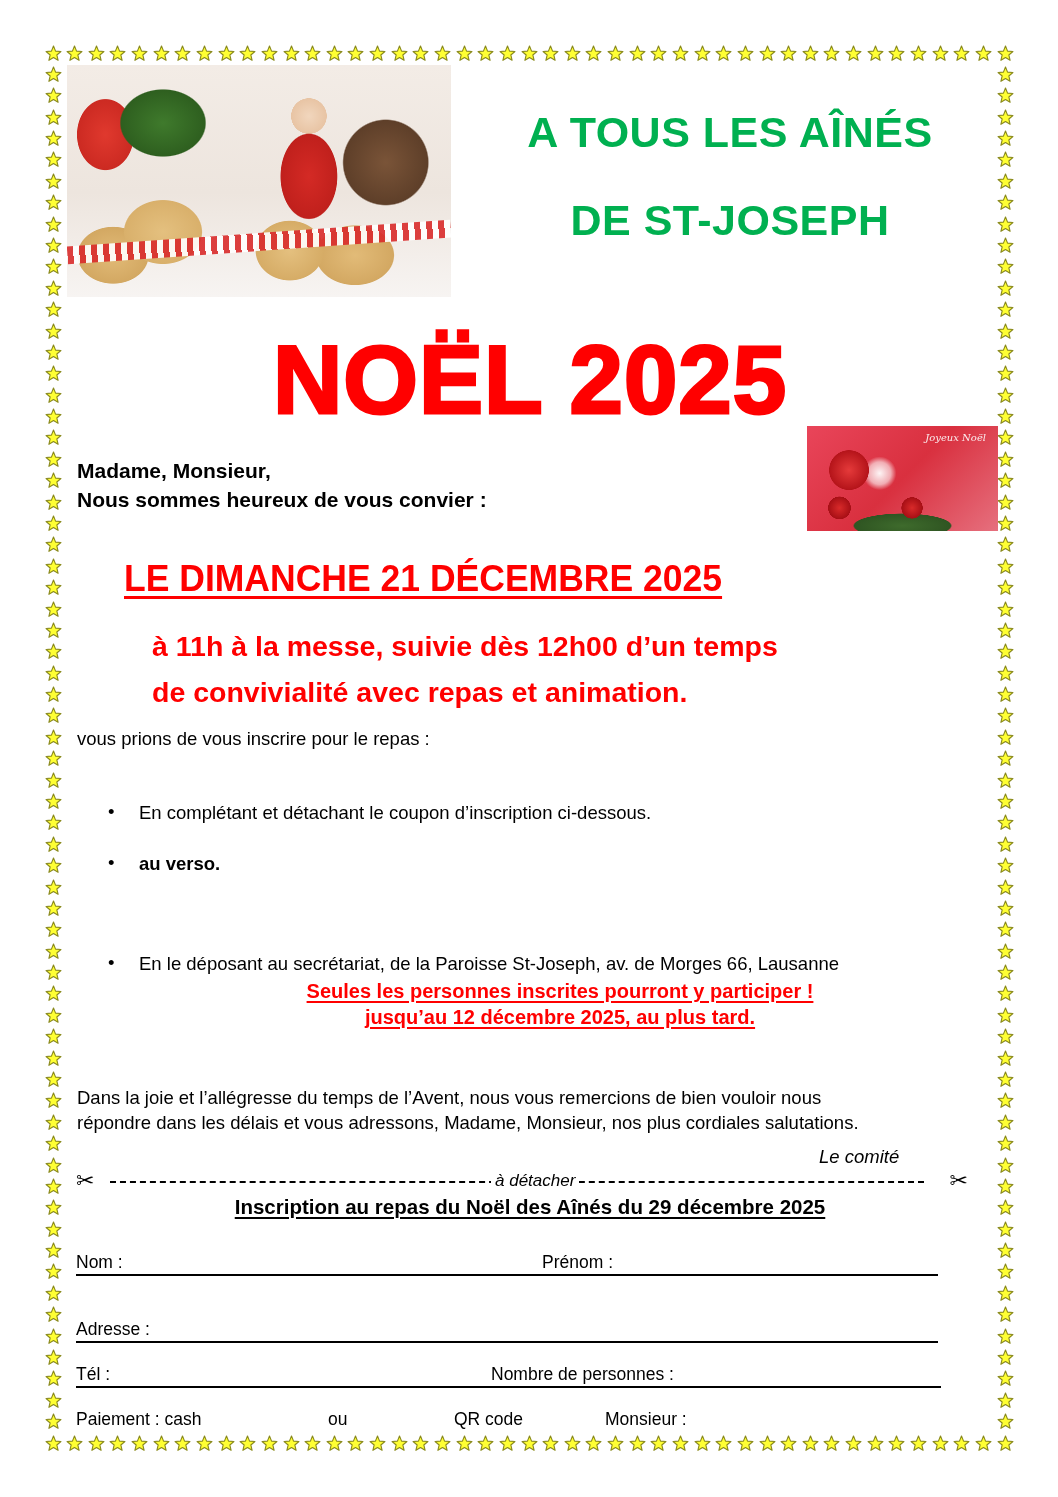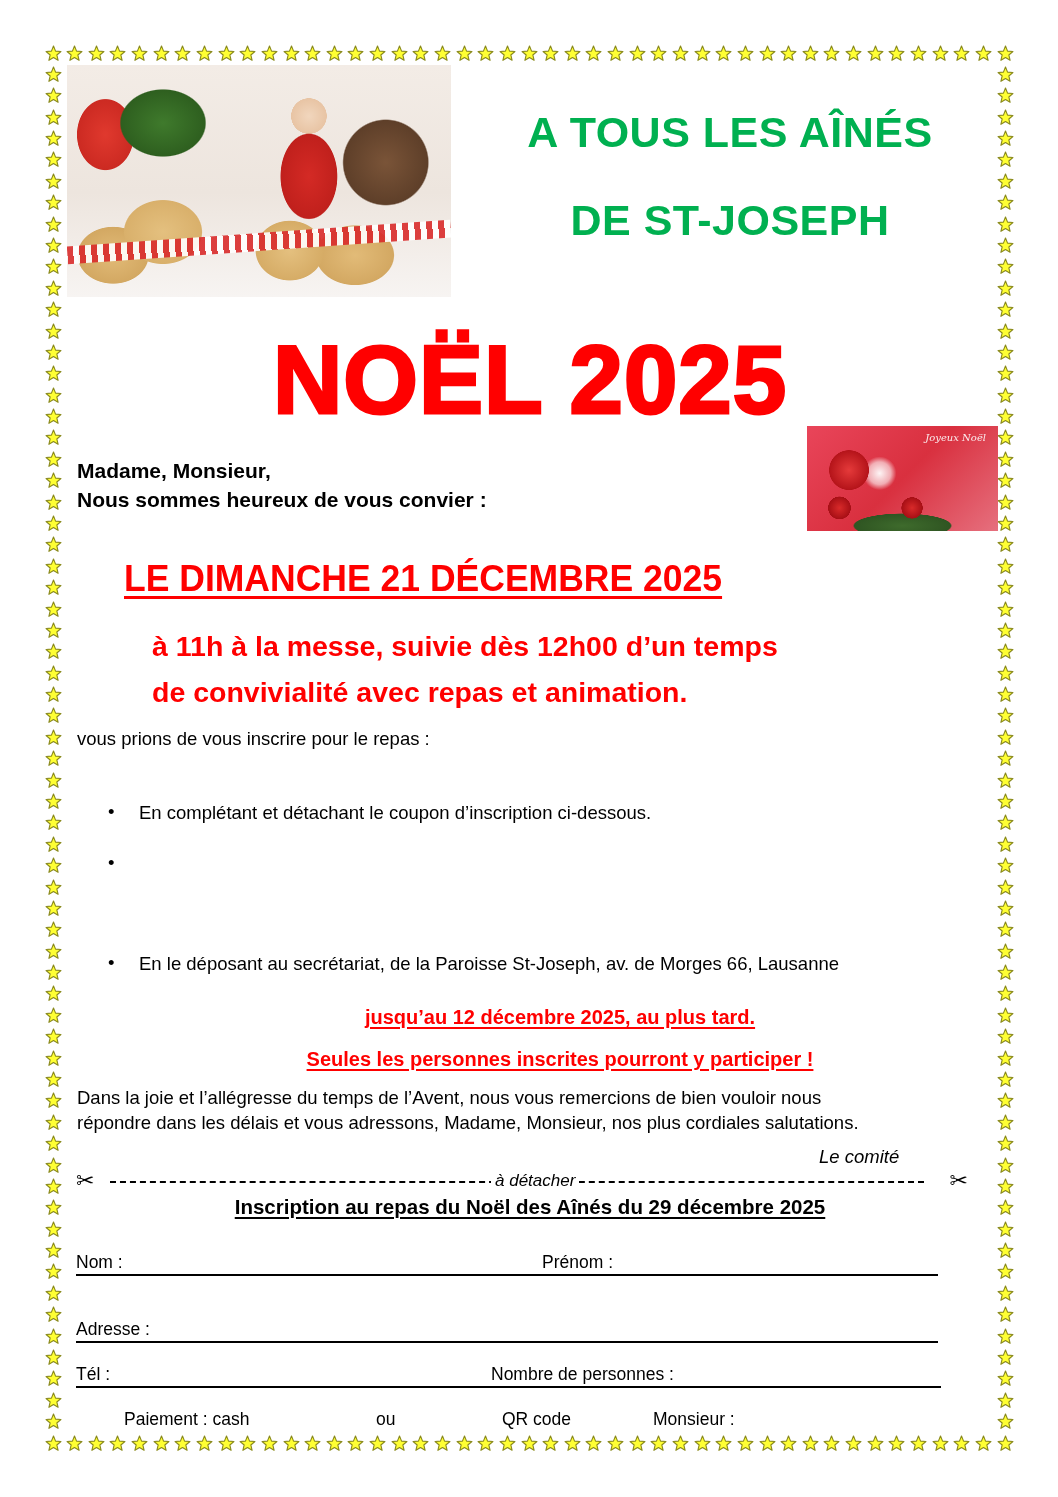--- a/index.html
+++ b/index.html
@@ -64,21 +64,21 @@
   .scissors { position: absolute; top: 0; font-size: 22px; line-height: 22px; }
   .dashes { position: absolute; left: 34px; right: 44px; top: 11px; height: 0;
     border-top: 2.5px dashed #000; }
   .detach-label { position: absolute; left: 415px; top: 0px; background: #fff; padding: 0 4px;
     font-style: italic; font-size: 17px; line-height: 22px; }
   .form-title { position: absolute; left: 60px; width: 940px; text-align: center; top: 1195px;
     font-weight: bold; font-size: 20.5px; text-decoration: underline; text-decoration-thickness: 2px;
     text-underline-offset: 3px; }
   .field-row { position: absolute; left: 76px; height: 24px; border-bottom: 2px solid #000; }
   .field-label { position: absolute; bottom: 1px; font-size: 17.5px; }
-  .pay-label { position: absolute; top: 1409px; font-size: 17.5px; margin-left: 48px; }
+  .pay-label { position: absolute; top: 1409px; font-size: 17.5px; }
 </style>
 </head>
 <body>
 
 <div id="star-border">
     <span class="star" style="left: 44.5px; top: 44.5px;">
       <svg viewBox="0 0 24 24">
         <polygon points="12,1.5 14.9,8.6 22.5,9.2 16.7,14.1 18.5,21.6 12,17.6 5.5,21.6 7.3,14.1 1.5,9.2 9.1,8.6" fill="#ffff33" stroke="#8a8a1e" stroke-width="1.6" stroke-linejoin="round"></polygon>
       </svg>
     </span>
@@ -1191,29 +1191,30 @@
 
 <div class="para" style="top:727px;">
   <div>vous prions de vous inscrire pour le repas :</div>
 </div>
 
 <div class="bullet" style="top:801px;">•</div>
 <div class="bullet-text" style="top:801px;">En complétant et détachant le coupon d’inscription ci-dessous.</div>
 
 <div class="bullet" style="top:852px;">•</div>
 <div class="bullet-text" style="top:852px;">
+  <div><b>au verso.</b></div>
 </div>
 
 <div class="bullet" style="top:952px;">•</div>
 <div class="bullet-text" style="top:952px;">
   <div>En le déposant au secrétariat, de la Paroisse St-Joseph, av. de Morges 66, Lausanne</div>
 </div>
 
 <div class="red-ul" style="top:1006px;">jusqu’au 12 décembre 2025, au plus tard.</div>
-<div class="red-ul" style="top:1048px;text-align:center;">Seules les personnes inscrites pourront y participer !</div>
+<div class="red-ul" style="top:980px;text-align:center;">Seules les personnes inscrites pourront y participer !</div>
 
 <div class="para" style="top:1086px;">
   <div>Dans la joie et l’allégresse du temps de l’Avent, nous vous remercions de bien vouloir nous</div>
   <div>répondre dans les délais et vous adressons, Madame, Monsieur, nos plus cordiales salutations.</div>
 </div>
 <div class="sign">Le comité</div>
 
 <div class="cutline">
   <span class="scissors" style="left:0;">✂</span>
   <div class="dashes"></div>

